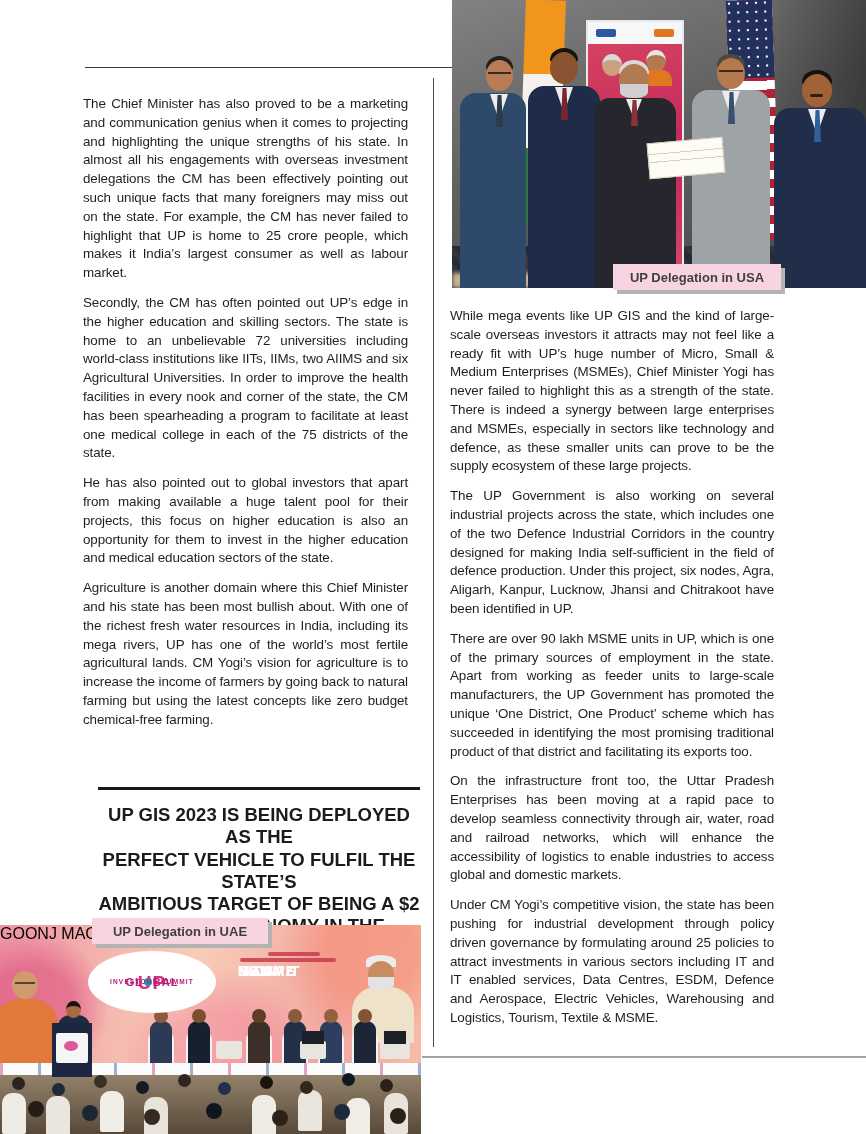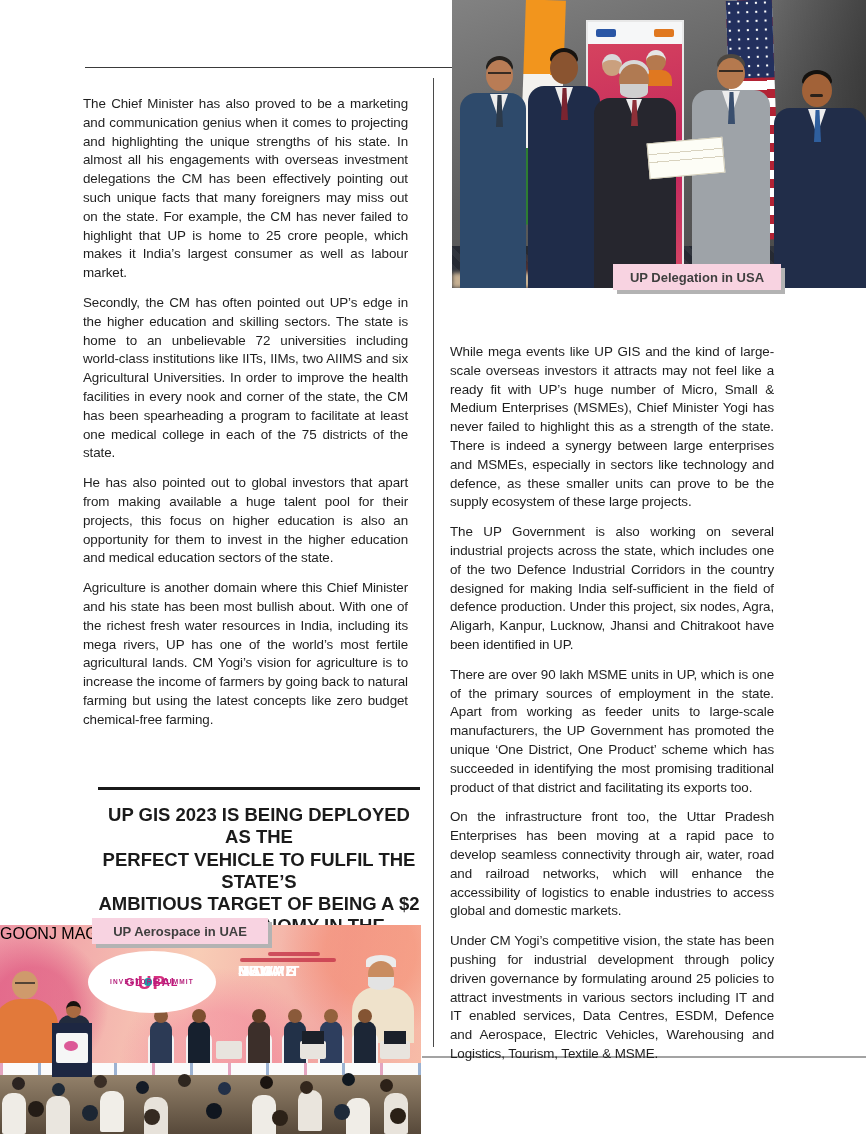--- a/index.html
+++ b/index.html
@@ -5,21 +5,21 @@
   html,body{margin:0;padding:0;background:#e9e9e9;}
   .page{position:relative;width:866px;height:1134px;background:#ffffff;overflow:hidden;
         font-family:"Liberation Sans",sans-serif;}
   
   .top-rule{position:absolute;left:85px;top:67px;width:367px;height:1px;background:#3a3a3a;}
   .v-divider{position:absolute;left:433px;top:78px;width:1px;height:969px;background:#4a4a4a;}
   .bottom-rule{position:absolute;left:422px;top:1056px;width:444px;height:2px;background:#a3a3a3;}
   
   .col{position:absolute;font-size:13.4px;line-height:18.8px;color:#1f1f1f;text-align:justify;letter-spacing:-0.1px;}
   .col-left{left:83px;top:95px;width:325px;}
-  .col-right{left:450px;top:307px;width:324px;margin-top:36px;}
+  .col-right{left:450px;top:307px;width:324px;}
   .col p{margin:0 0 11px 0;}
   
   .pull-quote{position:absolute;left:98px;top:787px;width:322px;border-top:3px solid #191919;
      padding-top:14px;text-align:center;font-weight:bold;font-size:18.5px;line-height:22.3px;color:#1b1b1b;}
   
   .photo-caption{position:absolute;height:26px;display:flex;align-items:center;justify-content:center;
      background:#f8d3e1;box-shadow:4px 4px 0 #b3b3b3;color:#3f3f3f;font-weight:bold;font-size:13px;z-index:9;}
   .cap-usa{left:613px;top:264px;width:168px;}
   .cap-uae{left:92px;top:918px;width:176px;}
   
@@ -215,21 +215,21 @@
   </aside>
 
   <section class="col col-right">
     <p>While mega events like UP GIS and the kind of large-scale overseas investors it attracts may not feel like a ready fit with UP’s huge number of Micro, Small &amp; Medium Enterprises (MSMEs), Chief Minister Yogi has never failed to highlight this as a strength of the state. There is indeed a synergy between large enterprises and MSMEs, especially in sectors like technology and defence, as these smaller units can prove to be the supply ecosystem of these large projects.</p>
     <p>The UP Government is also working on several industrial projects across the state, which includes one of the two Defence Industrial Corridors in the country designed for making India self-sufficient in the field of defence production. Under this project, six nodes, Agra, Aligarh, Kanpur, Lucknow, Jhansi and Chitrakoot have been identified in UP.</p>
     <p>There are over 90 lakh MSME units in UP, which is one of the primary sources of employment in the state. Apart from working as feeder units to large-scale manufacturers, the UP Government has promoted the unique ‘One District, One Product’ scheme which has succeeded in identifying the most promising traditional product of that district and facilitating its exports too.</p>
     <p>On the infrastructure front too, the Uttar Pradesh Enterprises has been moving at a rapid pace to develop seamless connectivity through air, water, road and railroad networks, which will enhance the accessibility of logistics to enable industries to access global and domestic markets.</p>
     <p>Under CM Yogi’s competitive vision, the state has been pushing for industrial development through policy driven governance by formulating around 25 policies to attract investments in various sectors including IT and IT enabled services, Data Centres, ESDM, Defence and Aerospace, Electric Vehicles, Warehousing and Logistics, Tourism, Textile &amp; MSME.</p>
   </section>
 
-  <div class="photo-caption cap-uae">UP Aerospace in UAE</div>
+  <div class="photo-caption cap-uae">UP Delegation in UAE</div>
   <figure class="photo uae">
     <div class="uae-bg"></div>
     <div class="yogi-body"></div>
     <div class="yogi-head"></div>
     <div class="yogi-gl"></div>
     <div class="modi-body"></div>
     <div class="modi-hair"></div>
     <div class="modi-head"></div>
     <div class="modi-beard"></div>
     <div class="oval">

